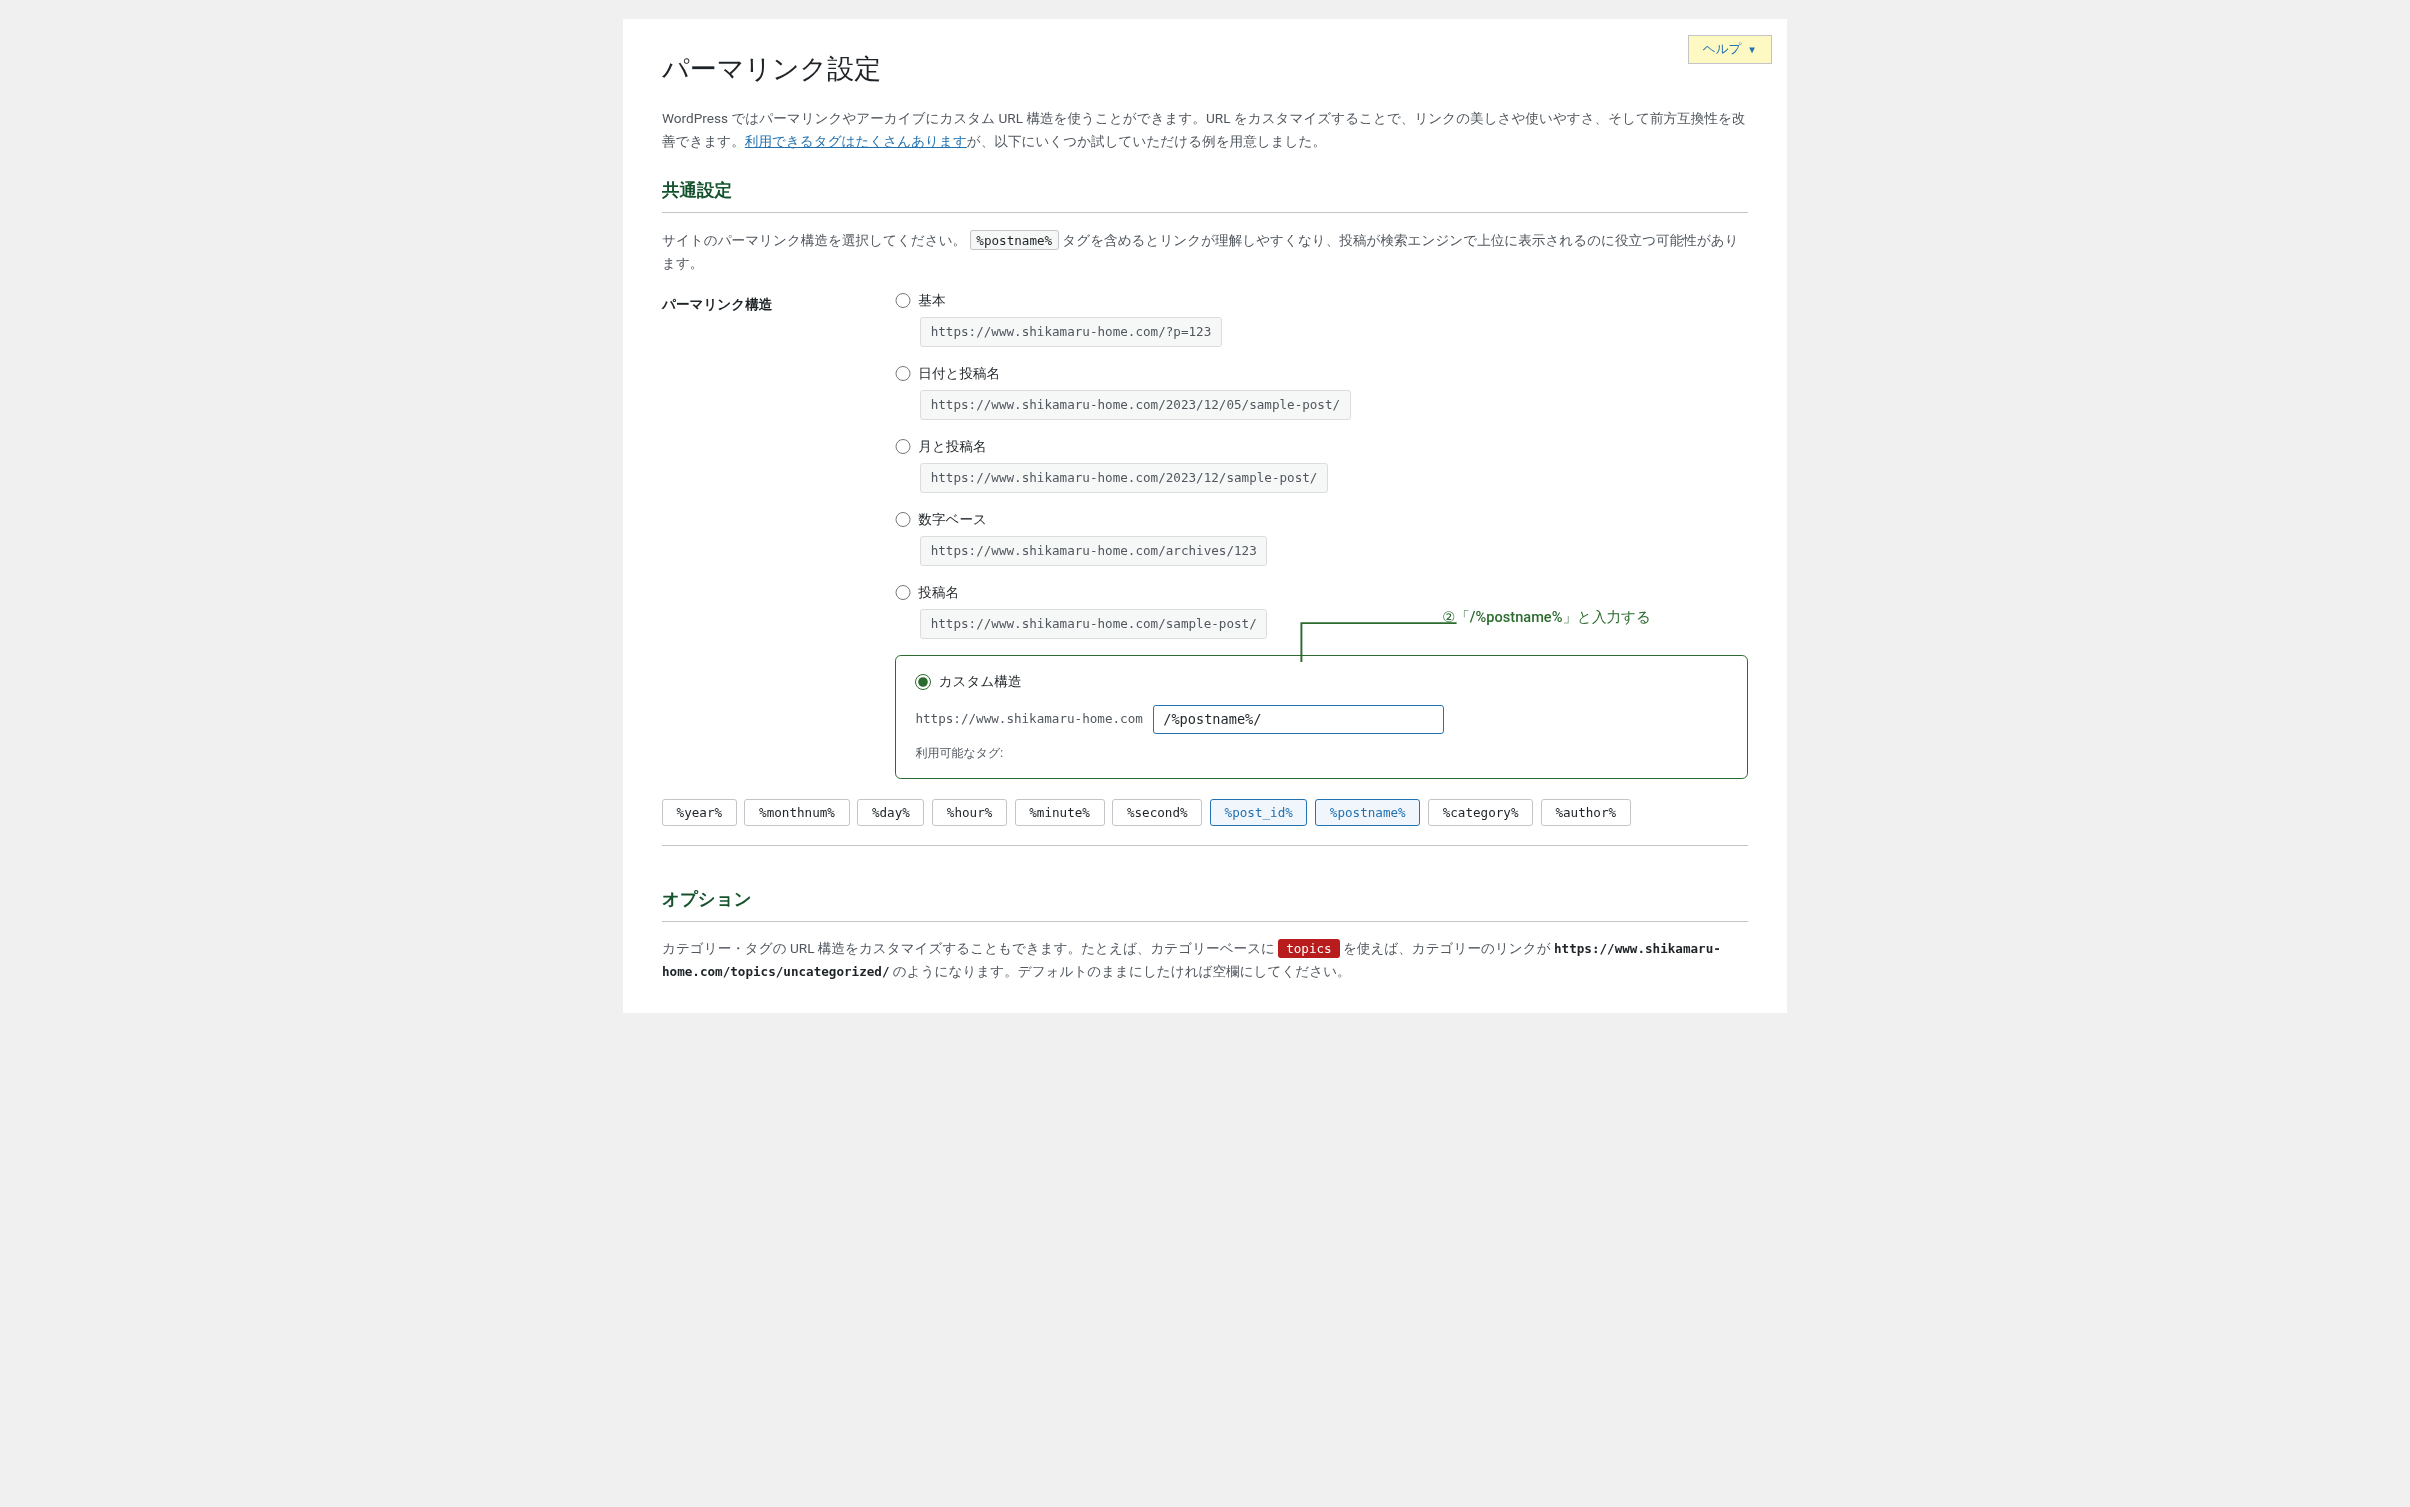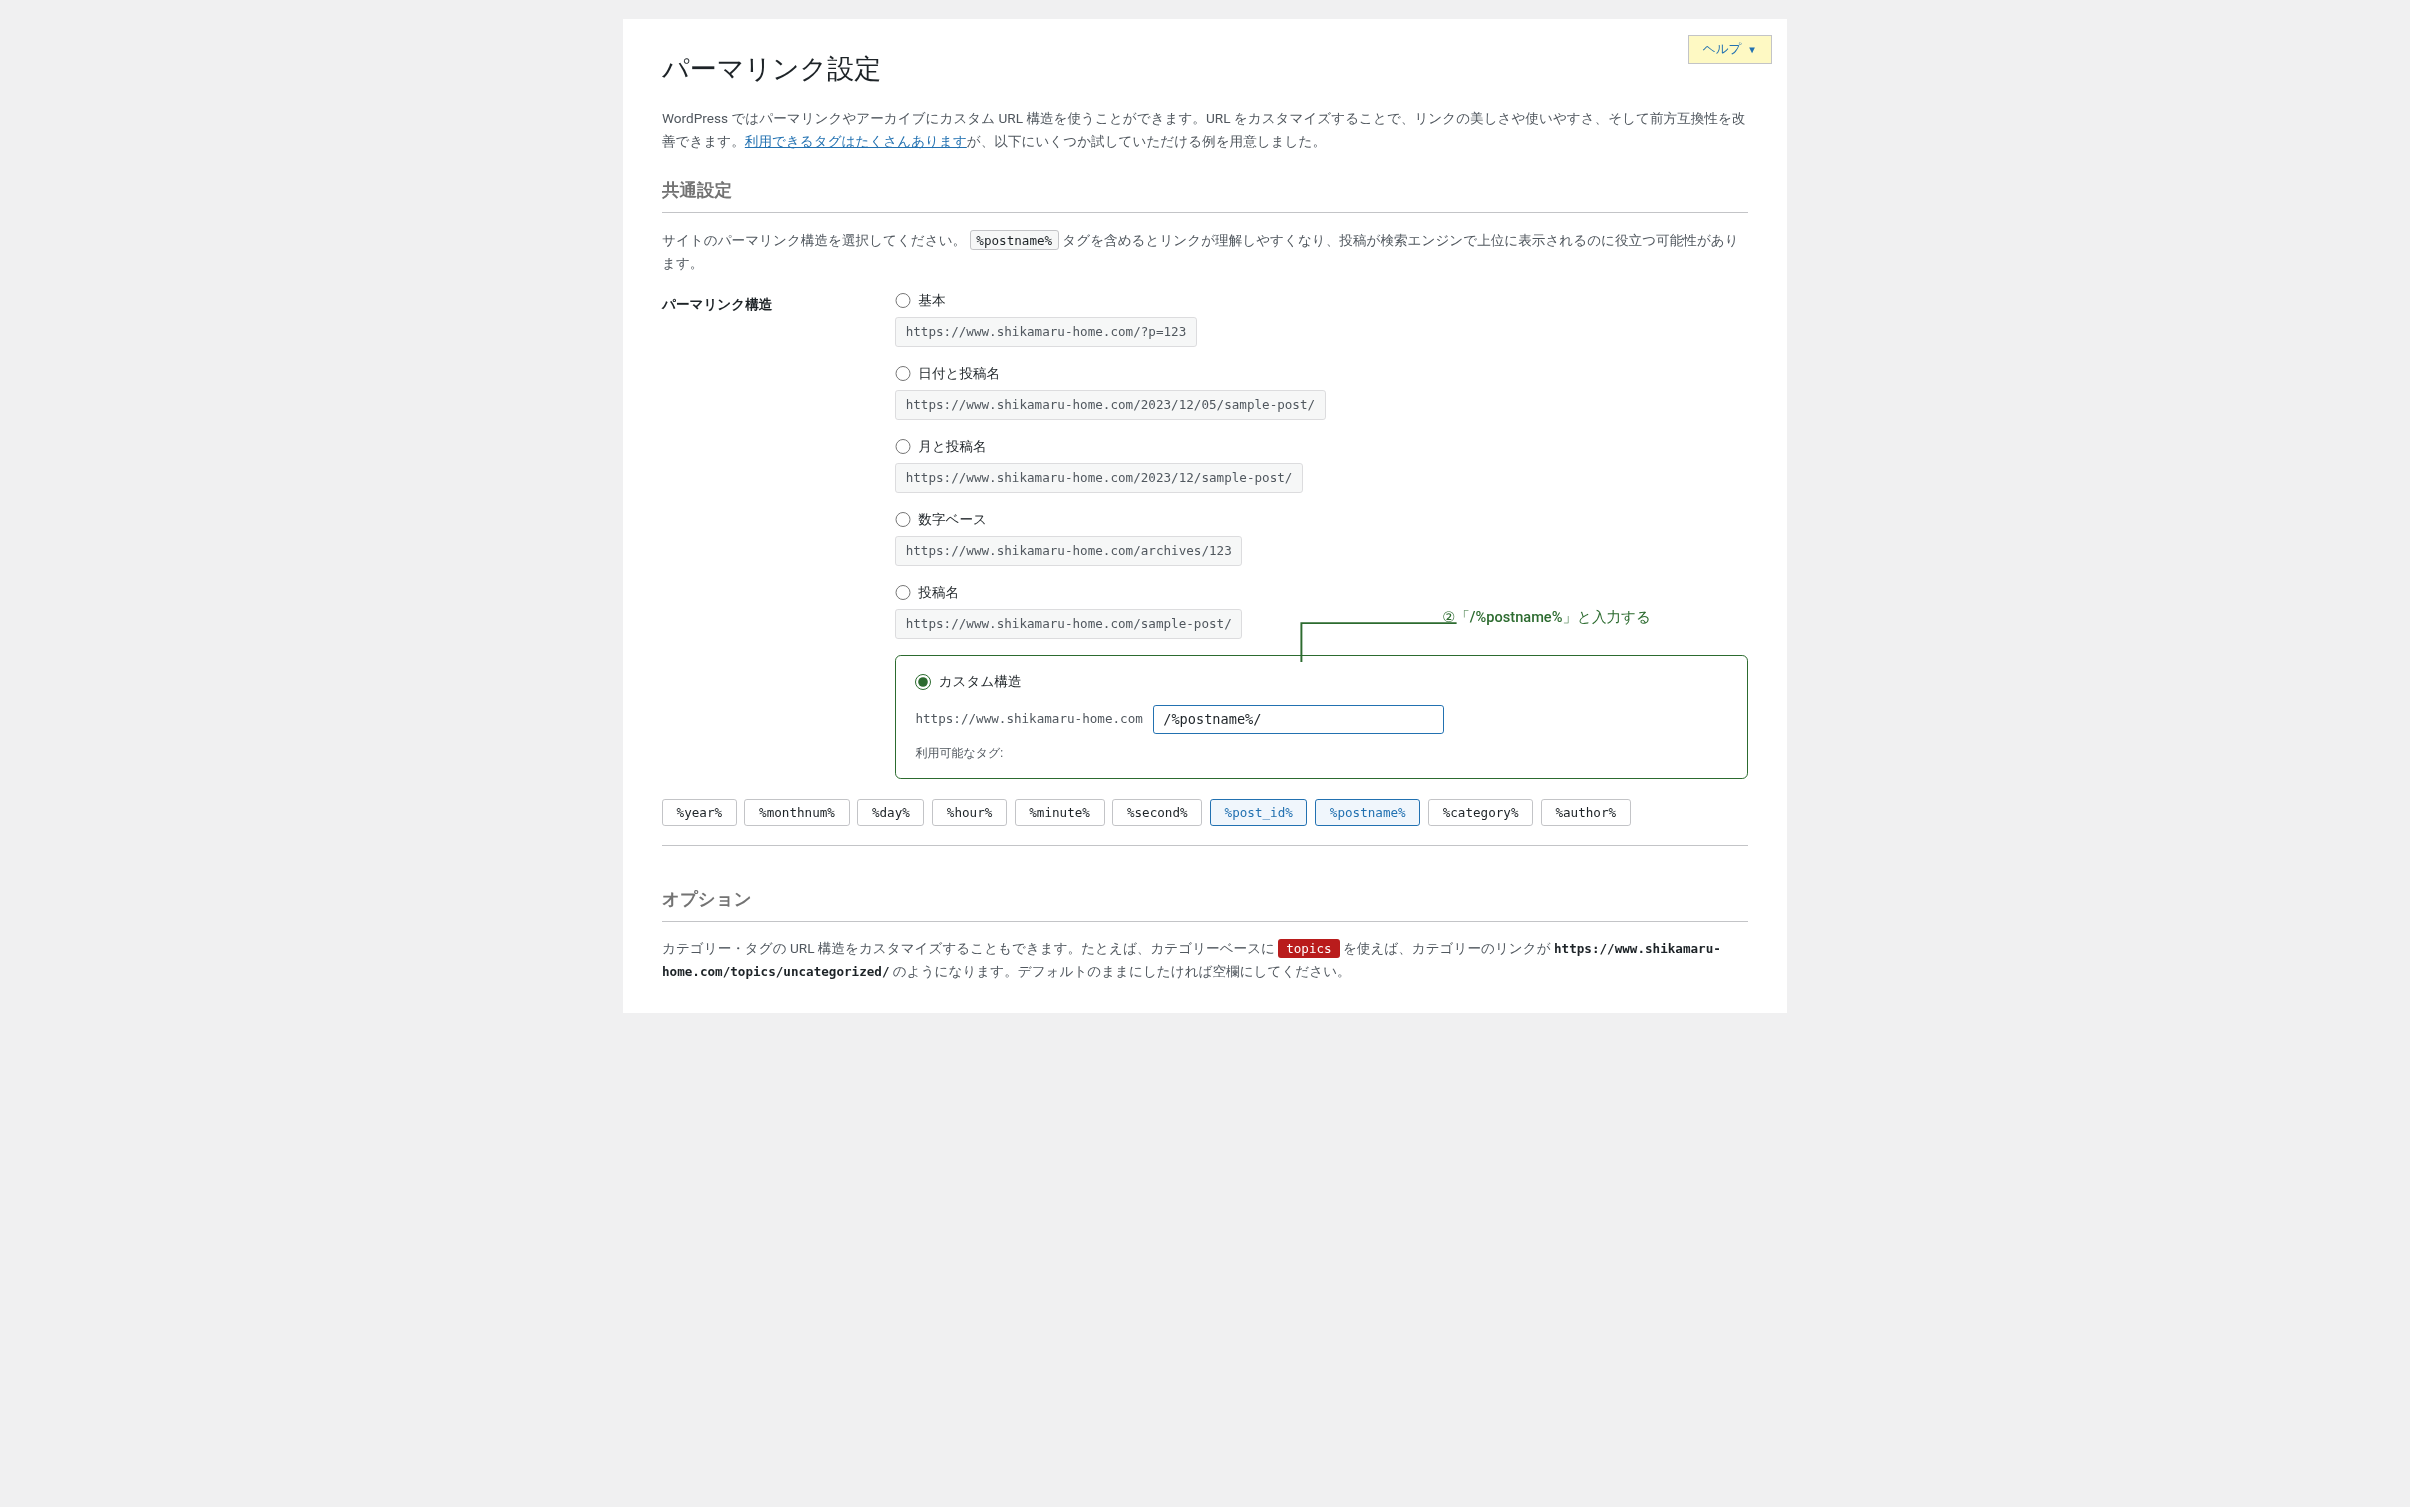--- a/index.html
+++ b/index.html
@@ -60,21 +60,21 @@
     }
 
     .intro-text a {
       color: #2271b1;
       text-decoration: underline;
     }
 
     .section-title {
       font-size: 17.5px;
       font-weight: 600;
-      color: #737373;
+      color: #14532d;
       margin-bottom: 15.5px;
       padding-bottom: 7.8px;
       border-bottom: 1px solid #c3c4c7;
     }
 
     .subtitle-text {
       font-size: 13.6px;
       color: #50575e;
       margin-bottom: 15px;
       line-height: 1.7;
@@ -133,20 +133,21 @@
       width: 15.5px;
       height: 15.5px;
       cursor: pointer;
       accent-color: #2271b1;
     }
 
     .url-example {
       font-family: monospace;
       font-size: 12.6px;
       color: #50575e;
+      margin-left: 25px;
       background: #f6f7f7;
       border: 1px solid #dcdcde;
       border-radius: 2.9px;
       padding: 3.9px 9.7px;
       display: inline-block;
     }
 
     .custom-option {
       background: #fff;
       border: 1.9px solid #2c6b2f;

